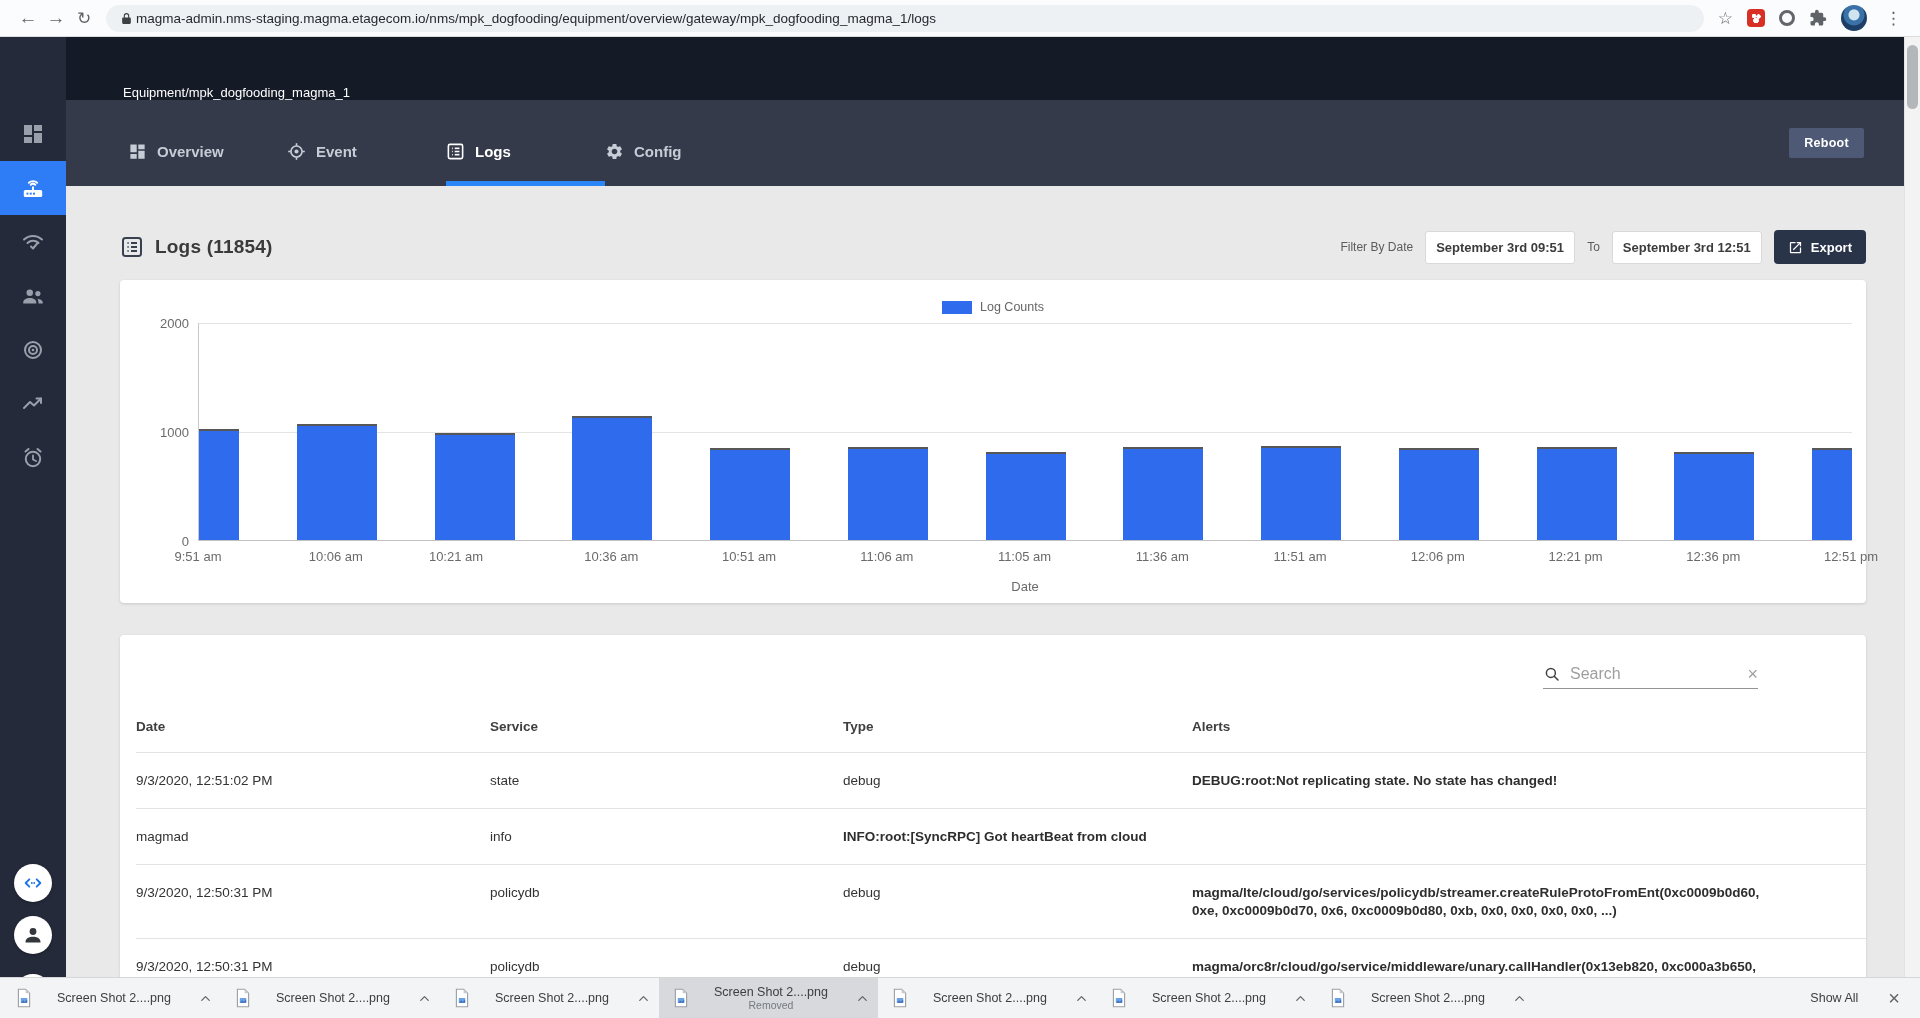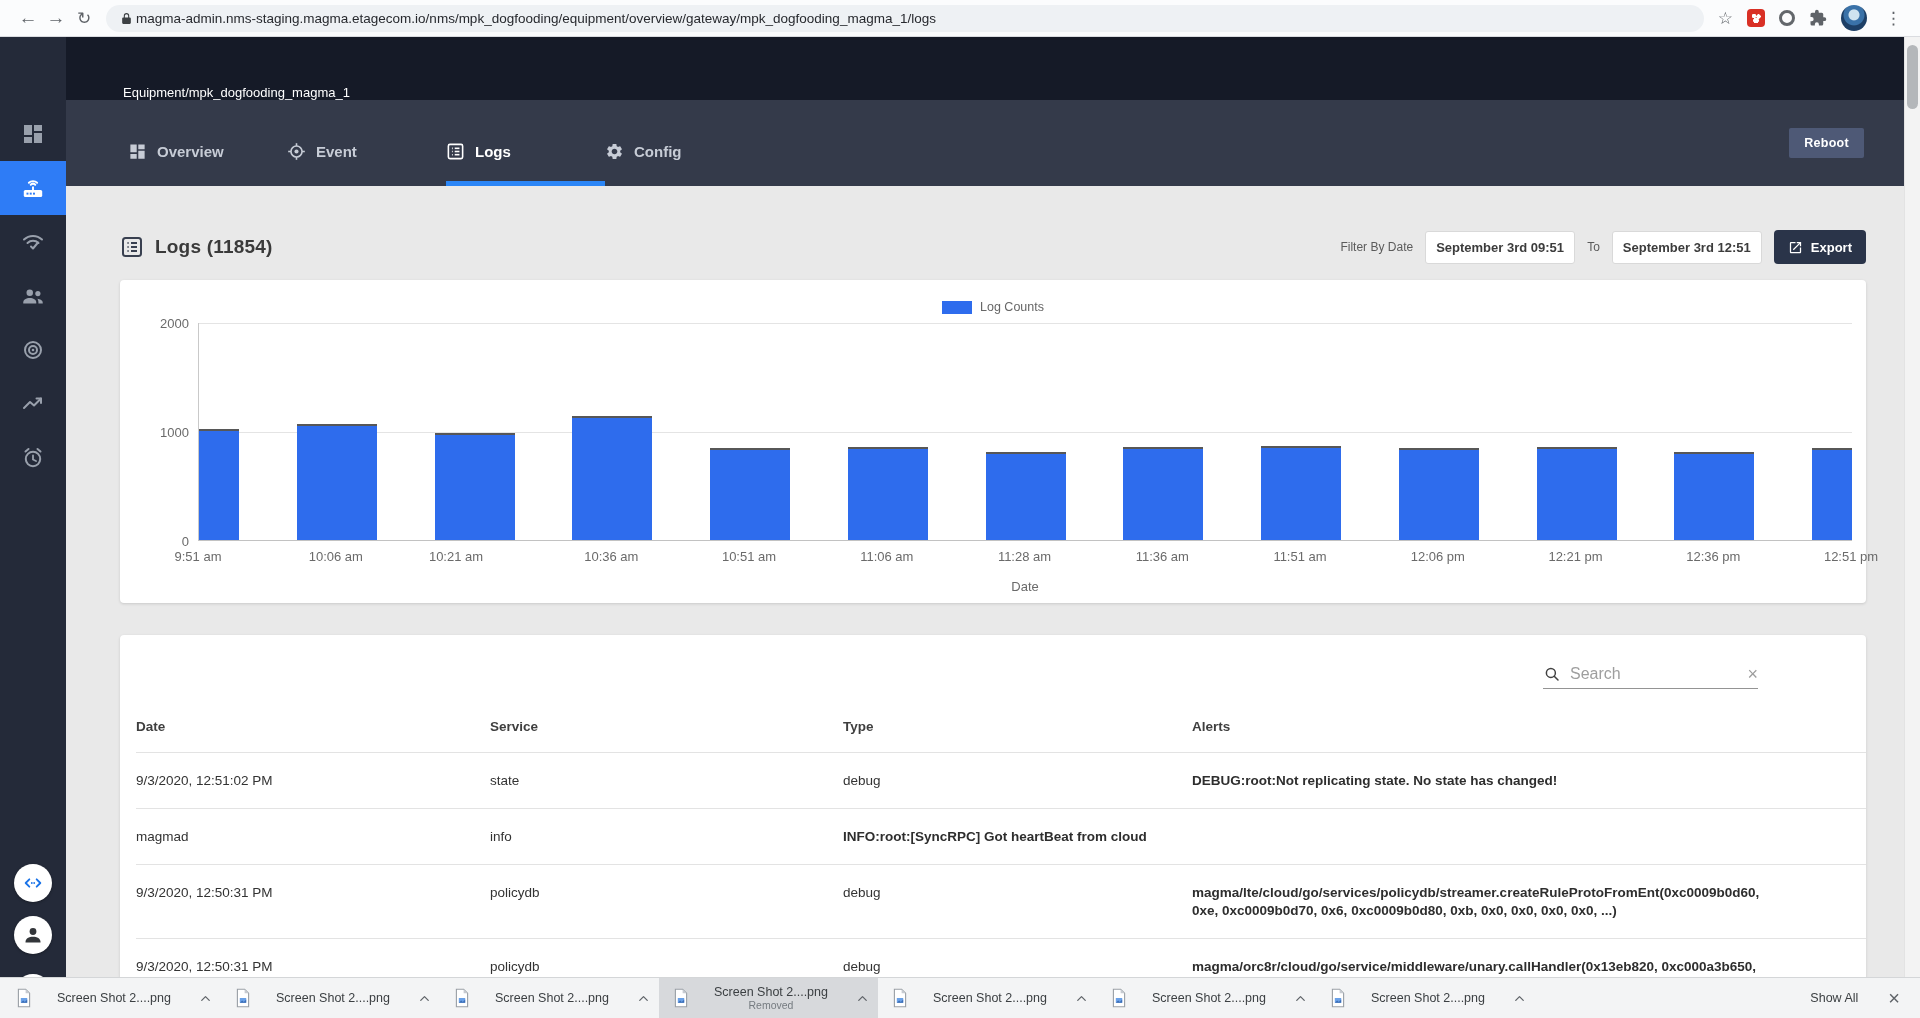--- a/index.html
+++ b/index.html
@@ -344,21 +344,21 @@
               <div class="bar" style="left: 1613px; width: 80px; height: 92px; background: rgb(46, 108, 237);"></div>
             </div>
         </div>
         <div class="xlabels">
             <span class="xlab" style="left: 0px;">9:51 am</span>
             <span class="xlab" style="left: 137.8px;">10:06 am</span>
             <span class="xlab" style="left: 258px;">10:21 am</span>
             <span class="xlab" style="left: 413.3px;">10:36 am</span>
             <span class="xlab" style="left: 551px;">10:51 am</span>
             <span class="xlab" style="left: 688.8px;">11:06 am</span>
-            <span class="xlab" style="left: 826.5px;">11:28 am</span>
+            <span class="xlab" style="left: 826.5px;">11:05 am</span>
             <span class="xlab" style="left: 964.3px;">11:36 am</span>
             <span class="xlab" style="left: 1102px;">11:51 am</span>
             <span class="xlab" style="left: 1239.8px;">12:06 pm</span>
             <span class="xlab" style="left: 1377.5px;">12:21 pm</span>
             <span class="xlab" style="left: 1515.3px;">12:36 pm</span>
             <span class="xlab" style="left: 1653px;">12:51 pm</span>
           </div>
         <div class="xcaption">Date</div>
       </div>
 

